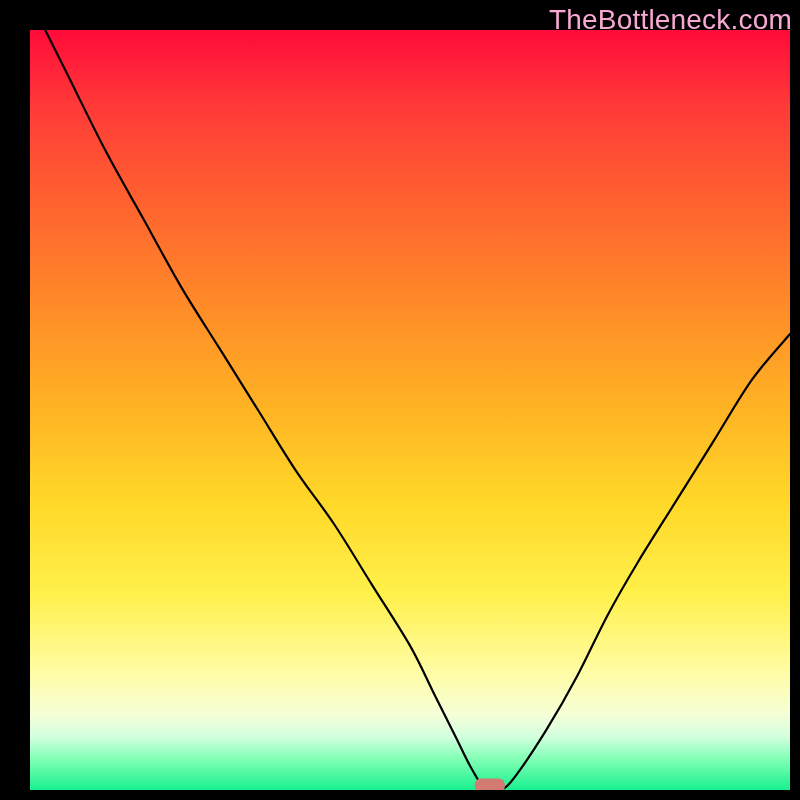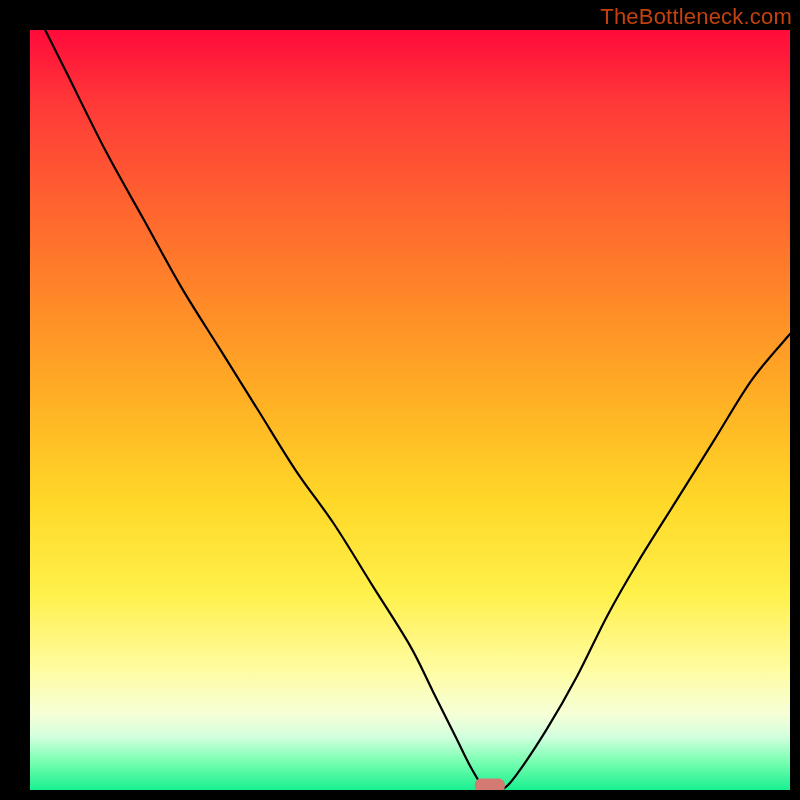--- a/index.html
+++ b/index.html
@@ -46,22 +46,22 @@
   }
   .curve-svg {
     position: absolute;
     inset: 0;
   }
   .watermark {
     position: absolute;
     top: 4px;
     right: 8px;
     font-family: Arial, Helvetica, sans-serif;
-    font-size: 22px;
-    color: #c2410c;
+    font-size: 28px;
+    color: #f9a8d4;
     letter-spacing: 0.2px;
     user-select: none;
   }
 </style>
 </head>
 <body>
 
 <div class="frame">
 
   <div class="watermark">TheBottleneck.com</div>

